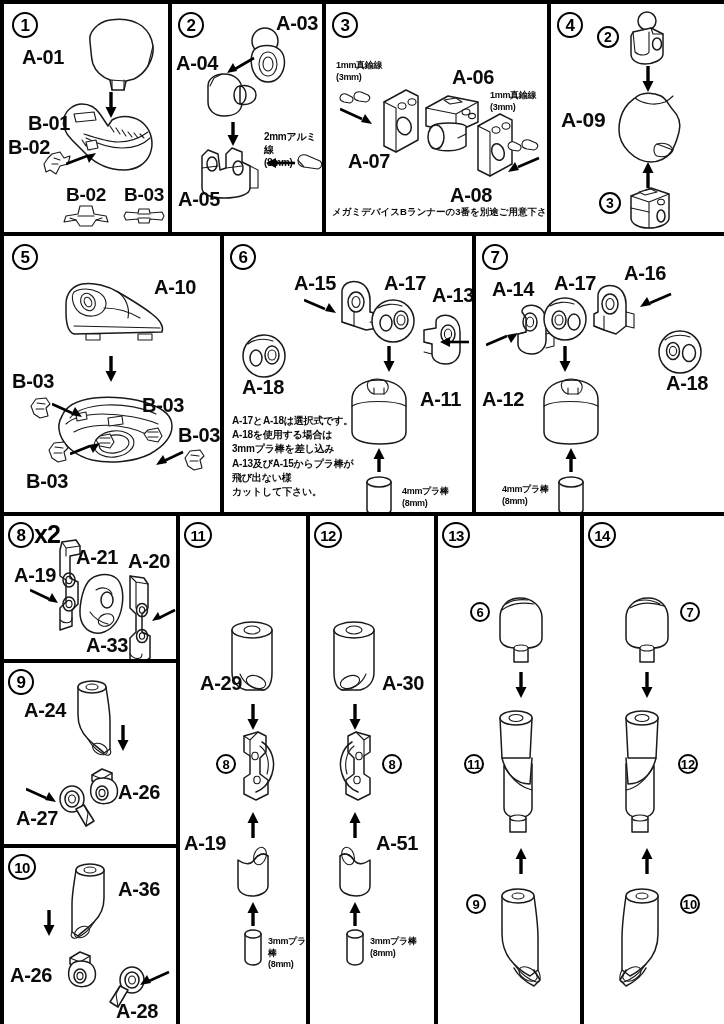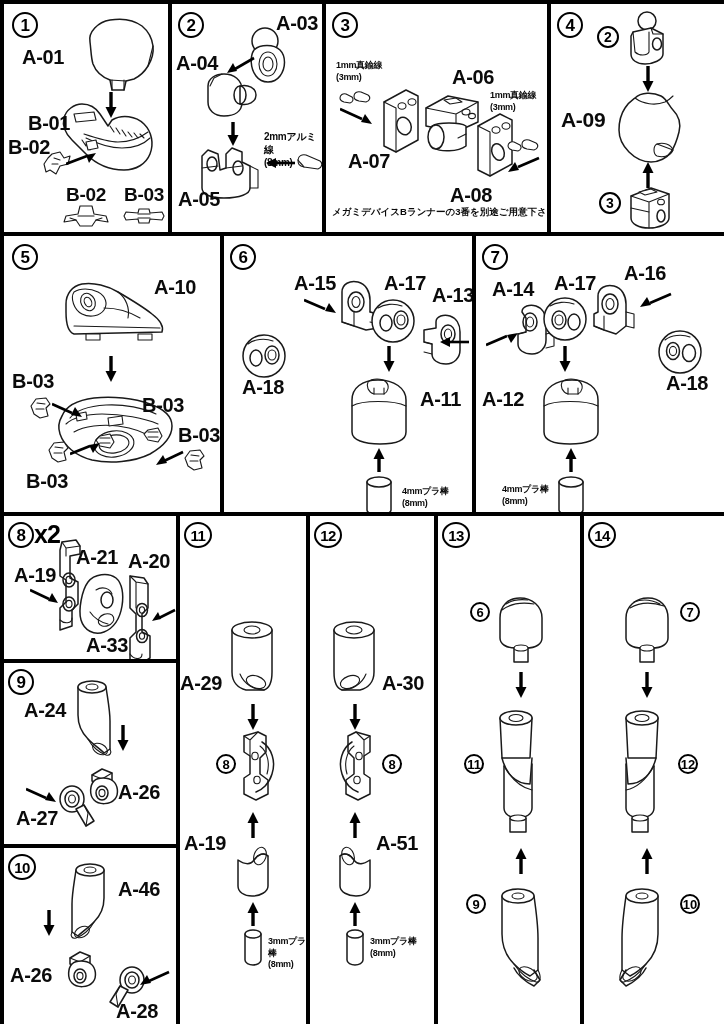--- a/index.html
+++ b/index.html
@@ -555,20 +555,26 @@
 
     <div class="art" style="left:138px;top:238px;">
       <svg width="34" height="42" viewBox="0 0 34 42">
         <path class="fillw" d="M5 8 L5 36 C5 39 11 41 17 41 C23 41 29 39 29 36 L29 8 Z"></path>
         <ellipse class="fillw" cx="17" cy="8" rx="12" ry="5"></ellipse>
       </svg>
     </div>
     <div class="micro" style="left:178px;top:250px;">4mmプラ棒
 (8mm)</div>
 
+    <div class="note-jp" style="left:8px;top:178px;">A-17とA-18は選択式です。
+A-18を使用する場合は
+3mmプラ棒を差し込み
+A-13及びA-15からプラ棒が
+飛び出ない様
+カットして下さい。</div>
   </div>
 
   <div class="panel" style="left:472px;top:232px;width:248px;height:276px;">
     <div class="step-badge" style="left:6px;top:8px;">7</div>
 
     <div class="plabel" style="left:16px;top:42px;">A-14</div>
     <div class="arrow thin" style="left:10px;top:96px;">
       <svg width="32" height="16">
           <line x1="0" y1="13" x2="21" y2="4"></line>
           <path d="M32 1 L21 3 L25 11 Z"></path>
@@ -774,21 +780,21 @@
 
     <div class="art" style="left:62px;top:12px;">
       <svg width="48" height="86" viewBox="0 0 48 86">
         <path class="ln" d="M10 10 C8 24 6 34 6 44 L6 72 L12 76 C16 72 22 68 28 62 C34 56 38 48 38 38 L38 10 Z"></path>
         <ellipse class="fillw" cx="24" cy="10" rx="14" ry="6"></ellipse>
         <ellipse class="ln-t" cx="24" cy="10" rx="6" ry="3"></ellipse>
         <path class="ln-t" d="M28 62 C24 70 16 76 10 78 C6 79 4 76 6 72"></path>
         <ellipse class="ln-t" cx="16" cy="72" rx="8" ry="5" transform="rotate(-28 16 72)"></ellipse>
       </svg>
     </div>
-    <div class="plabel" style="left:114px;top:30px;">A-46</div>
+    <div class="plabel" style="left:114px;top:30px;">A-36</div>
 
     <div class="arrow" style="left:38px;top:62px;">
       <svg width="14" height="26">
           <line x1="7" y1="0" x2="7" y2="17"></line>
           <path d="M7 26 L1.5 15 L12.5 15 Z"></path>
         </svg>
     </div>
 
     <div class="art" style="left:60px;top:102px;">
       <svg width="38" height="40" viewBox="0 0 38 40">
@@ -824,21 +830,21 @@
 
     <div class="art" style="left:44px;top:100px;">
       <svg width="56" height="80" viewBox="0 0 56 80">
         <path class="ln" d="M8 14 L8 56 C8 66 14 72 22 74 L40 74 C46 72 48 64 48 56 L48 14 Z"></path>
         <ellipse class="fillw" cx="28" cy="14" rx="20" ry="8"></ellipse>
         <ellipse class="ln-t" cx="28" cy="14" rx="8" ry="4"></ellipse>
         <path class="ln-t" d="M16 58 C20 68 30 74 40 74"></path>
         <ellipse class="ln-t" cx="32" cy="66" rx="10" ry="6" transform="rotate(20 32 66)"></ellipse>
       </svg>
     </div>
-    <div class="plabel" style="left:0;top:156px;">A-29</div>
+    <div class="plabel" style="left:20px;top:156px;">A-29</div>
 
     <div class="arrow" style="left:66px;top:188px;">
       <svg width="14" height="26">
           <line x1="7" y1="0" x2="7" y2="17"></line>
           <path d="M7 26 L1.5 15 L12.5 15 Z"></path>
         </svg>
     </div>
 
     <div class="sub-badge sm" style="left:36px;top:238px;">8</div>
 

